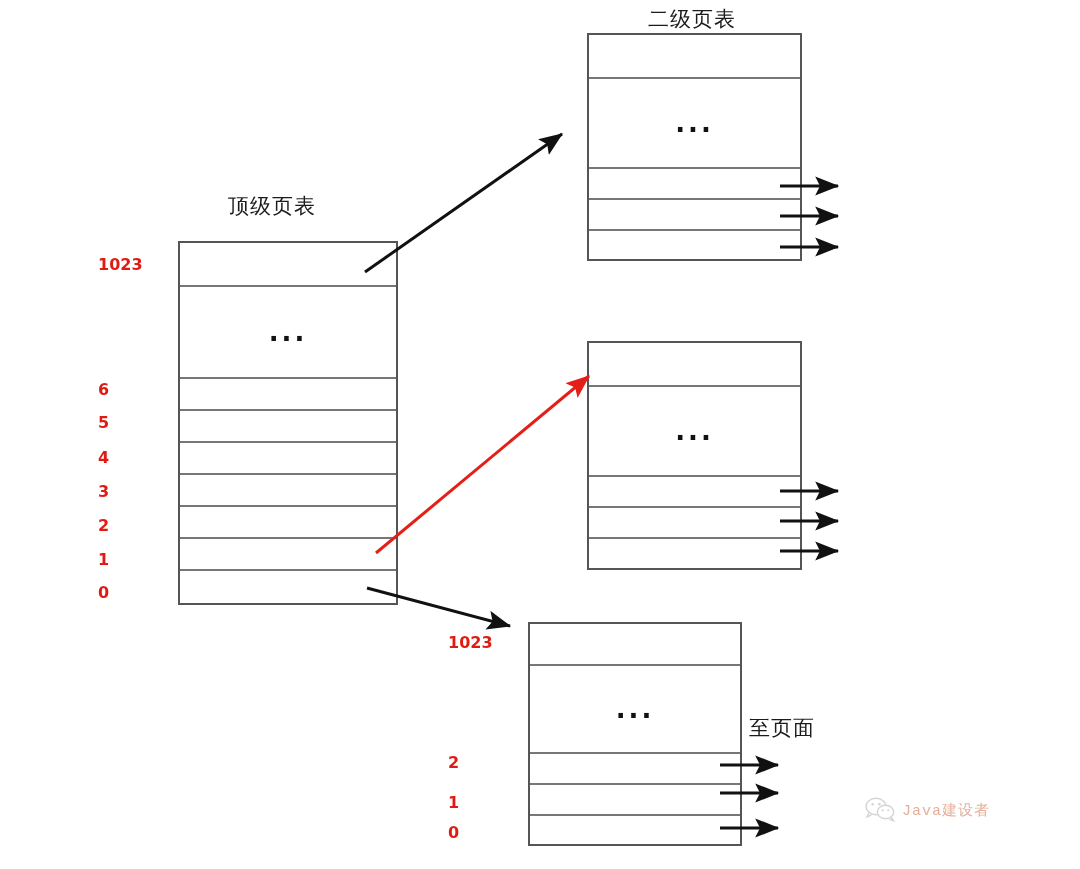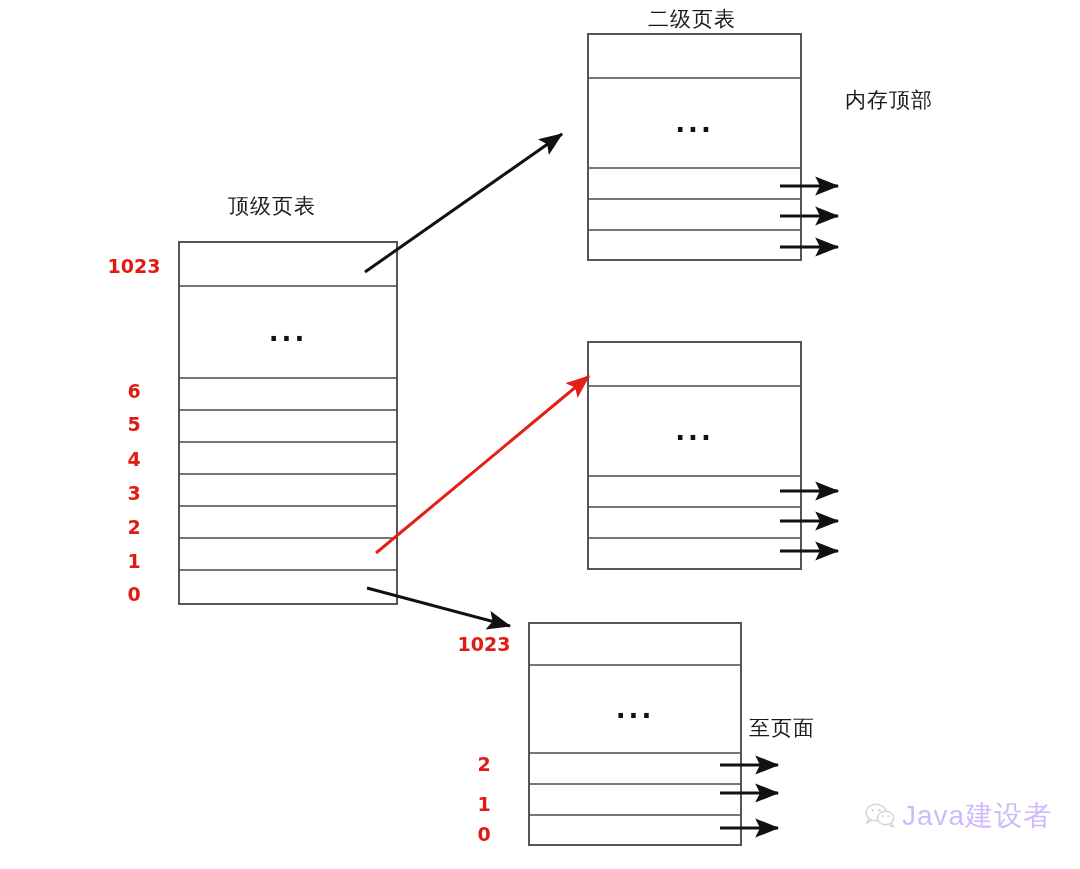--- a/index.html
+++ b/index.html
@@ -46,24 +46,24 @@
     font-size: 21px;
     font-weight: 400;
     color: #1b1b1b;
     white-space: nowrap;
     letter-spacing: 1px;
   }
   .caption.two-line { line-height: 1.45; }
   
   .idx {
     position: absolute;
-    font-size: 19px;
+    font-size: 16px;
     font-weight: 700;
     color: #e01b13;
-    text-align: center;
+    text-align: left;
     white-space: nowrap;
     line-height: 1;
   }
   
   #overlay {
     position: absolute;
     left: 0; top: 0;
     width: 1080px;
     height: 869px;
     pointer-events: none;
@@ -72,24 +72,24 @@
   #watermark {
     position: absolute;
     left: 865px;
     top: 797px;
     display: flex;
     align-items: center;
     gap: 7px;
     opacity: 0.42;
   }
   #watermark .wm-text {
-    font-size: 28px;
-    color: #8b5cf6;
+    font-size: 15px;
+    color: #c2410c;
     letter-spacing: 1px;
-    font-family: Liberation Sans, sans-serif;
+    font-family: Liberation Mono, monospace;
   }
 </style>
 </head>
 <body>
 
 <div id="canvas">
 
   <div class="caption" style="left:228px; top:192px;">顶级页表</div>
 
   <div class="ptable" style="left:178px; top:241px; width:220px; height:364px;">
@@ -121,21 +121,20 @@
     <div class="prow" style="height:44px;"></div>
     <div class="prow" style="height:90px;">
       <span class="ellipsis">...</span>
     </div>
     <div class="prow" style="height:31px;"></div>
     <div class="prow" style="height:31px;"></div>
     <div class="prow" style="height:32px;"></div>
   </div>
 
   <div class="caption two-line" style="left:845px; top:85px;">
-    <div>内存顶部</div>
   </div>
 
   <div class="ptable" style="left:587px; top:341px; width:215px; height:229px;">
     <div class="prow" style="height:44px;"></div>
     <div class="prow" style="height:90px;">
       <span class="ellipsis">...</span>
     </div>
     <div class="prow" style="height:31px;"></div>
     <div class="prow" style="height:31px;"></div>
     <div class="prow" style="height:33px;"></div>

